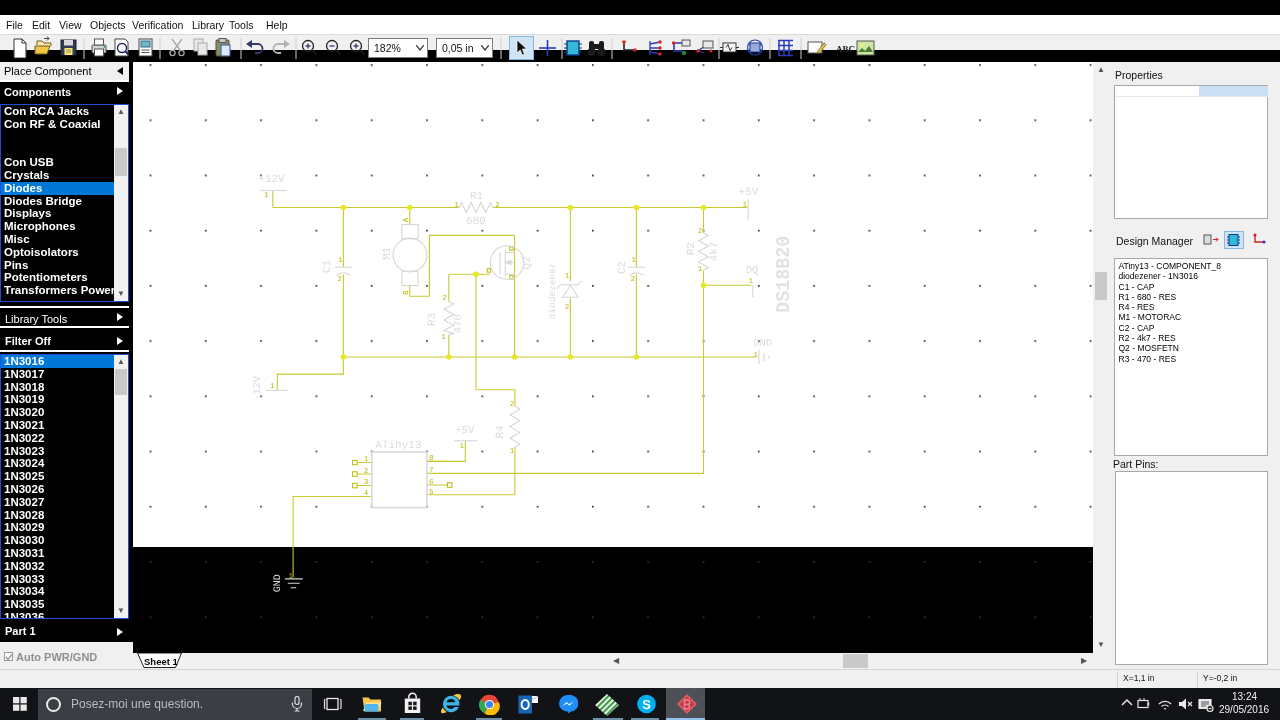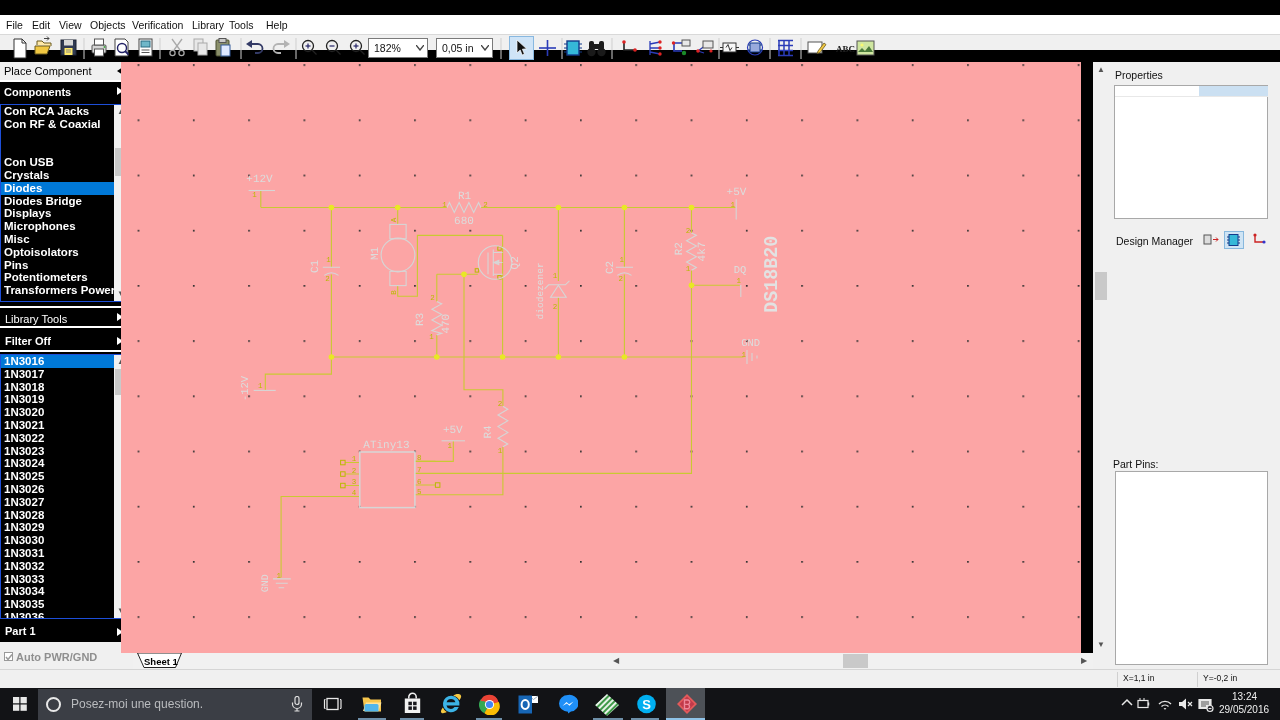--- a/index.html
+++ b/index.html
@@ -4,21 +4,21 @@
 <style>
 * { margin:0; padding:0; box-sizing:border-box; }
 html,body { width:1280px; height:720px; overflow:hidden; background:#000; font-family:"Liberation Sans",sans-serif; -webkit-font-smoothing:antialiased; }
 text { text-rendering:geometricPrecision; }
 .abs { position:absolute; }
 #titlebar { left:0; top:0; width:1280px; height:15px; background:#fff;margin-top:28px; }
 #menubar { left:0; top:15px; width:1280px; height:19px; background:#fff; }
 .menuitem { position:absolute; top:4px; font-size:10.5px; color:#111; }
 #toolbar { left:0; top:34px; width:1280px; height:16px; background:#f0f0f0; border-top:1px solid #d9d9d9; }
 #leftpanel { left:0; top:62px; width:133px; height:607px; background:#000; }
-#canvas { left:121px; top:62px; width:960px; height:591px; background:#fca5a5; }
+#canvas { left:133px; top:62px; width:960px; height:485px; background:#ffffff; }
 #vscroll { left:1093px; top:62px; width:15px; height:591px; background:#f0f0f0; }
 #sheetrow { left:133px; top:653px; width:960px; height:16px; background:#f1f1f1; }
 #rightpanel { left:1108px; top:62px; width:172px; height:607px; background:#f0f0f0; }
 #statusbar { left:0; top:669px; width:1280px; height:19px; background:#f0f0f0; border-top:1px solid #d5d5d5; }
 #taskbar { left:0; top:688px; width:1280px; height:32px; background:#121316; }
 .hdrgrey { background:#f0f0f0; color:#000; }
 .hdrblack { background:#000; color:#fff; }
 .lbox { background:#000; border:1px solid #1d4ed8; overflow:hidden; }
 .litem { height:12.8px; line-height:12.8px; padding-left:3px; color:#fff; font-weight:bold; font-size:11.5px; white-space:nowrap; overflow:hidden; }
 .sel { background:#0078d7; }
@@ -510,20 +510,32 @@
         <line x1="25" y1="13" x2="27" y2="13"></line>
         <line x1="36" y1="7" x2="38" y2="7"></line>
         <line x1="36" y1="10" x2="38" y2="10"></line>
         <line x1="36" y1="13" x2="38" y2="13"></line>
       </g>
     <path d="M53,5 v7 h8" fill="none" stroke="#c22" stroke-width="1.4"></path>
     <circle cx="53" cy="5" r="1.6" fill="#c22"></circle>
       <circle cx="62" cy="12" r="1.6" fill="#33c"></circle>
   </svg>
 
+  <div class="abs wbox" style="left:5.5px;top:196px;width:154px;height:197.5px;font-size:8.5px;color:#000;line-height:10.3px;padding:2px 0 0 4px">
+    ATiny13 - COMPONENT_8<br>
+    diodezener - 1N3016<br>
+    C1 - CAP<br>
+    R1 - 680 - RES<br>
+    R4 - RES<br>
+    M1 - MOTORAC<br>
+    C2 - CAP<br>
+    R2 - 4k7 - RES<br>
+    Q2 - MOSFETN<br>
+    R3 - 470 - RES
+  </div>
   <div class="abs" style="left:5px;top:396px;font-size:10.5px;color:#111">Part Pins:</div>
   <div class="abs wbox" style="left:6.5px;top:408.5px;width:153px;height:194.5px"></div>
 </div>
 
 <div class="abs" style="left:1093px;top:653px;width:15px;height:16px;background:#f0f0f0"></div>
 
 <div class="abs" id="statusbar">
   <div class="abs" style="left:1117px;top:2px;width:1px;height:15px;background:#d0d0d0"></div>
   <div class="abs" style="left:1123px;top:3px;font-size:8.5px;color:#111">X=1,1 in</div>
   <div class="abs" style="left:1197px;top:2px;width:1px;height:15px;background:#d0d0d0"></div>

